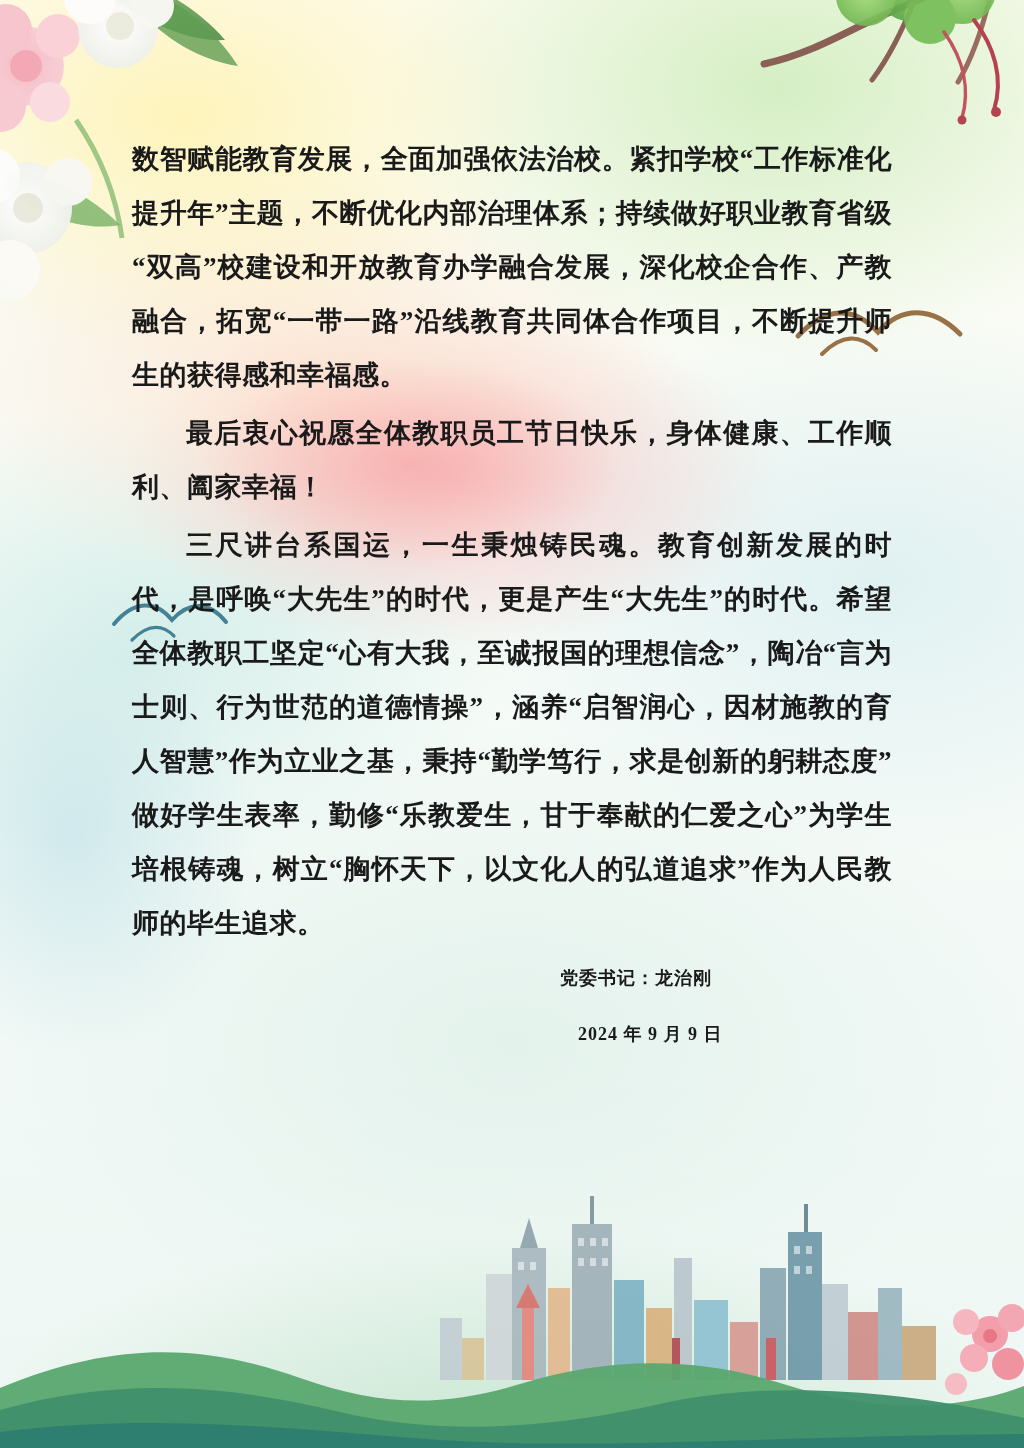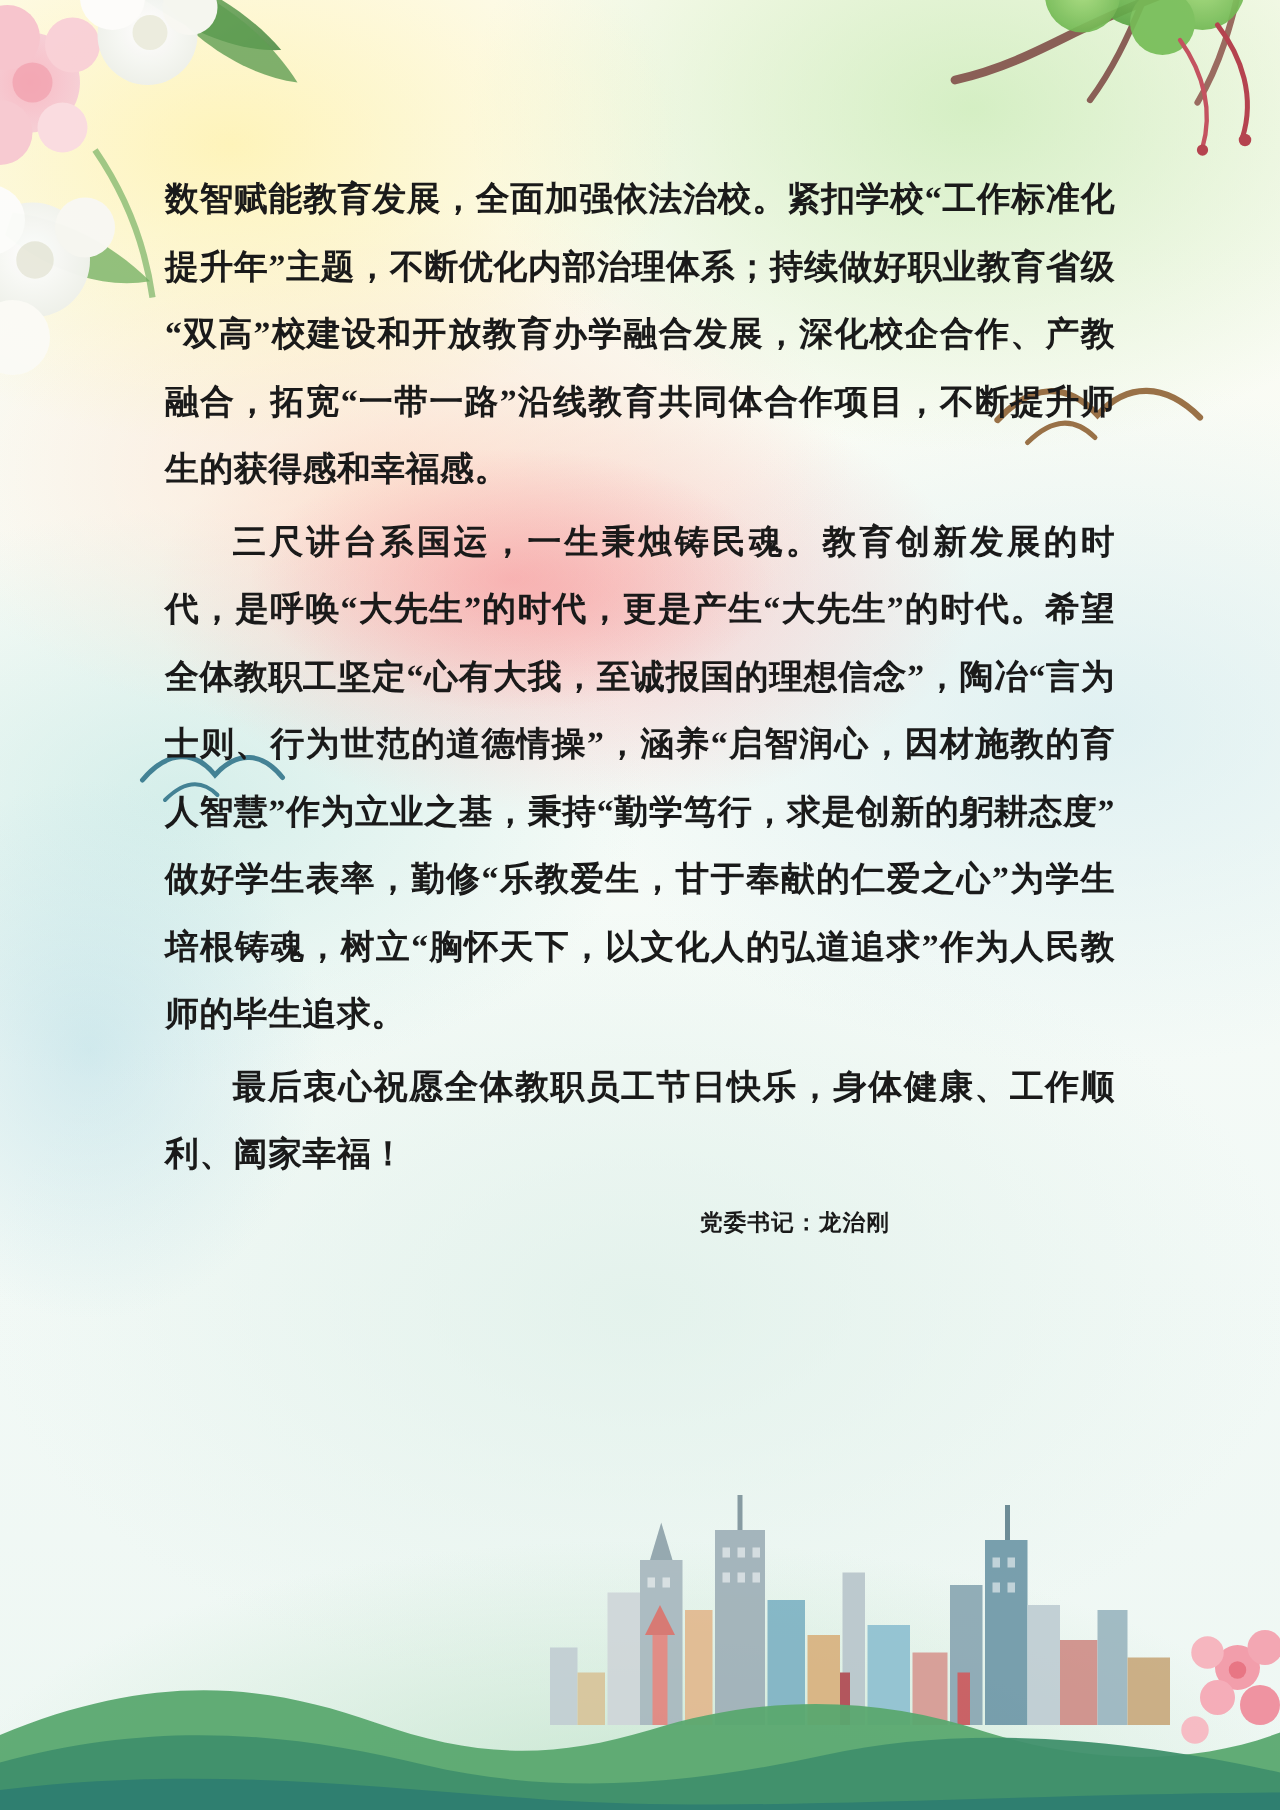--- a/index.html
+++ b/index.html
@@ -245,21 +245,22 @@
       <circle cx="108" cy="30" r="14" fill="#f4a3b0"></circle>
       <circle cx="70" cy="70" r="14" fill="#f6aab6"></circle>
       <circle cx="104" cy="76" r="16" fill="#f08e9d"></circle>
       <circle cx="86" cy="48" r="7" fill="#e8707f"></circle>
       <circle cx="52" cy="96" r="11" fill="#f7b9c2"></circle>
     </g>
   </svg>
 
   <div class="content">
     <p class="para">数智赋能教育发展，全面加强依法治校。紧扣学校“工作标准化提升年”主题，不断优化内部治理体系；持续做好职业教育省级“双高”校建设和开放教育办学融合发展，深化校企合作、产教融合，拓宽“一带一路”沿线教育共同体合作项目，不断提升师生的获得感和幸福感。</p>
+    <p class="para indent">最后衷心祝愿全体教职员工节日快乐，身体健康、工作顺利、阖家幸福！</p>
     <p class="para indent">三尺讲台系国运，一生秉烛铸民魂。教育创新发展的时代，是呼唤“大先生”的时代，更是产生“大先生”的时代。希望全体教职工坚定“心有大我，至诚报国的理想信念”，陶冶“言为士则、行为世范的道德情操”，涵养“启智润心，因材施教的育人智慧”作为立业之基，秉持“勤学笃行，求是创新的躬耕态度”做好学生表率，勤修“乐教爱生，甘于奉献的仁爱之心”为学生培根铸魂，树立“胸怀天下，以文化人的弘道追求”作为人民教师的毕生追求。</p>
-    <p class="para indent">最后衷心祝愿全体教职员工节日快乐，身体健康、工作顺利、阖家幸福！</p>
   </div>
 
   <div class="signature">
     <div class="sig-line">党委书记：龙治刚</div>
+    <div class="sig-line sig-date">2024 年 9 月 9 日</div>
   </div>
 
 </div>
 
 </body></html>

